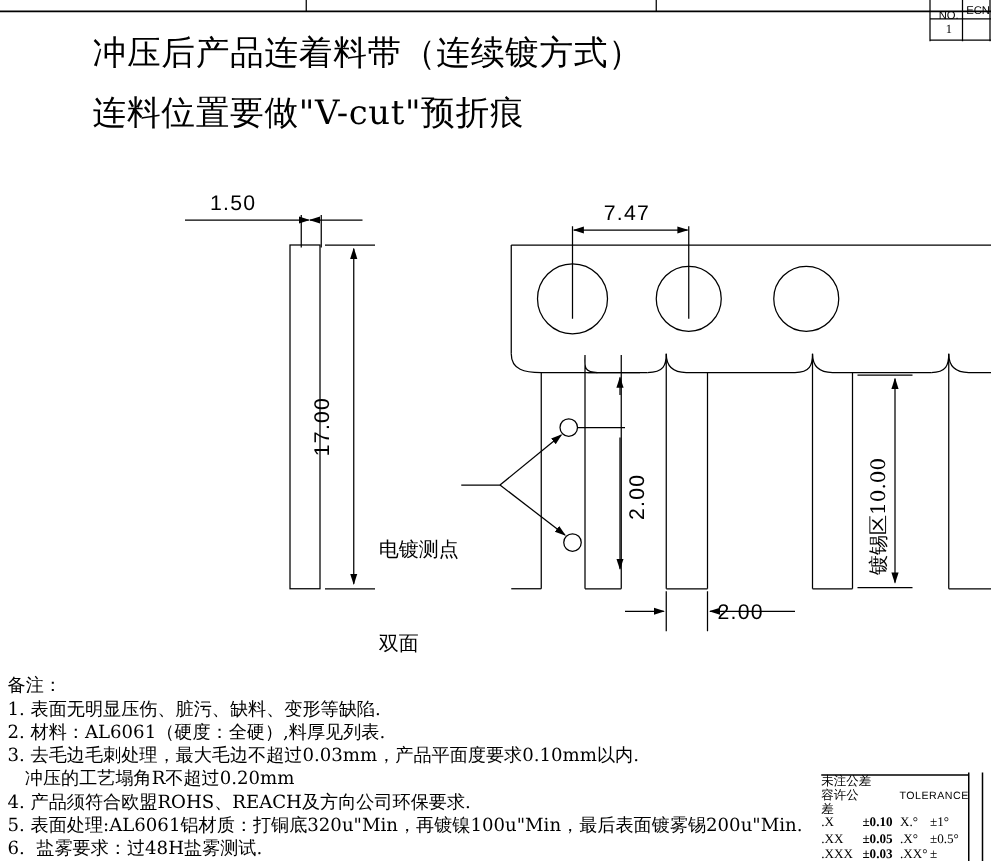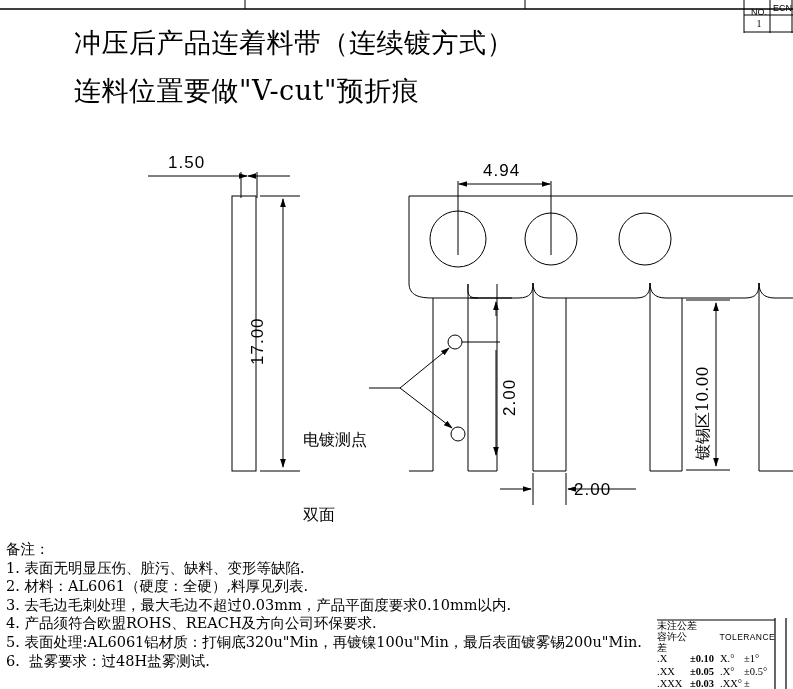--- a/index.html
+++ b/index.html
@@ -288,40 +288,41 @@
 
   <div class="txt title-line" id="title-line-1">冲压后产品连着料带（连续镀方式）</div>
   <div class="txt title-line" id="title-line-2">连料位置要做"V-cut"预折痕</div>
 
   <div class="tb-cell" id="tb-no-label">NO.</div>
   <div class="tb-cell" id="tb-ecn-label">ECN</div>
   <div class="tb-cell" id="tb-no-value">1</div>
 
   <div class="txt dim" id="dim-1-50">1.50</div>
 
-  <div class="txt dim" id="dim-6-50">4.94</div>
+  <div class="txt dim" id="dim-6-50">7.47</div>
 
   <div class="txt dim rot90" id="dim-17-00">17.00</div>
 
   <div class="txt dim rot90" id="dim-2-00-v">2.00</div>
 
   <div class="txt dim" id="dim-2-00-h">2.00</div>
 
   <div class="txt dim-cn rot90" id="dim-tin-area">镀锡区10.00</div>
 
   <div class="txt leader-note" id="note-plating-point">
     <div>电镀测点</div>
     <div>双面</div>
   </div>
 
   <div id="notes">
     <div class="note-row note-head">备注：</div>
     <div class="note-row">1. 表面无明显压伤、脏污、缺料、变形等缺陷.</div>
     <div class="note-row">2. 材料：AL6061（硬度：全硬）,料厚见列表.</div>
     <div class="note-row">3. 去毛边毛刺处理，最大毛边不超过0.03mm，产品平面度要求0.10mm以内.</div>
+    <div class="note-row">   冲压的工艺塌角R不超过0.20mm</div>
     <div class="note-row">4. 产品须符合欧盟ROHS、REACH及方向公司环保要求.</div>
     <div class="note-row">5. 表面处理:AL6061铝材质：打铜底320u"Min，再镀镍100u"Min，最后表面镀雾锡200u"Min.</div>
     <div class="note-row">6.  盐雾要求：过48H盐雾测试.</div>
   </div>
 
   <div id="tolerance-block">
     <span class="tol-cn-head">未注公差</span>
     <div class="tol-head-row">
       <span class="tol-cn-head" style="display:inline-block;width:44px;">容许公差</span>
       <span class="tol-word">TOLERANCE</span>

